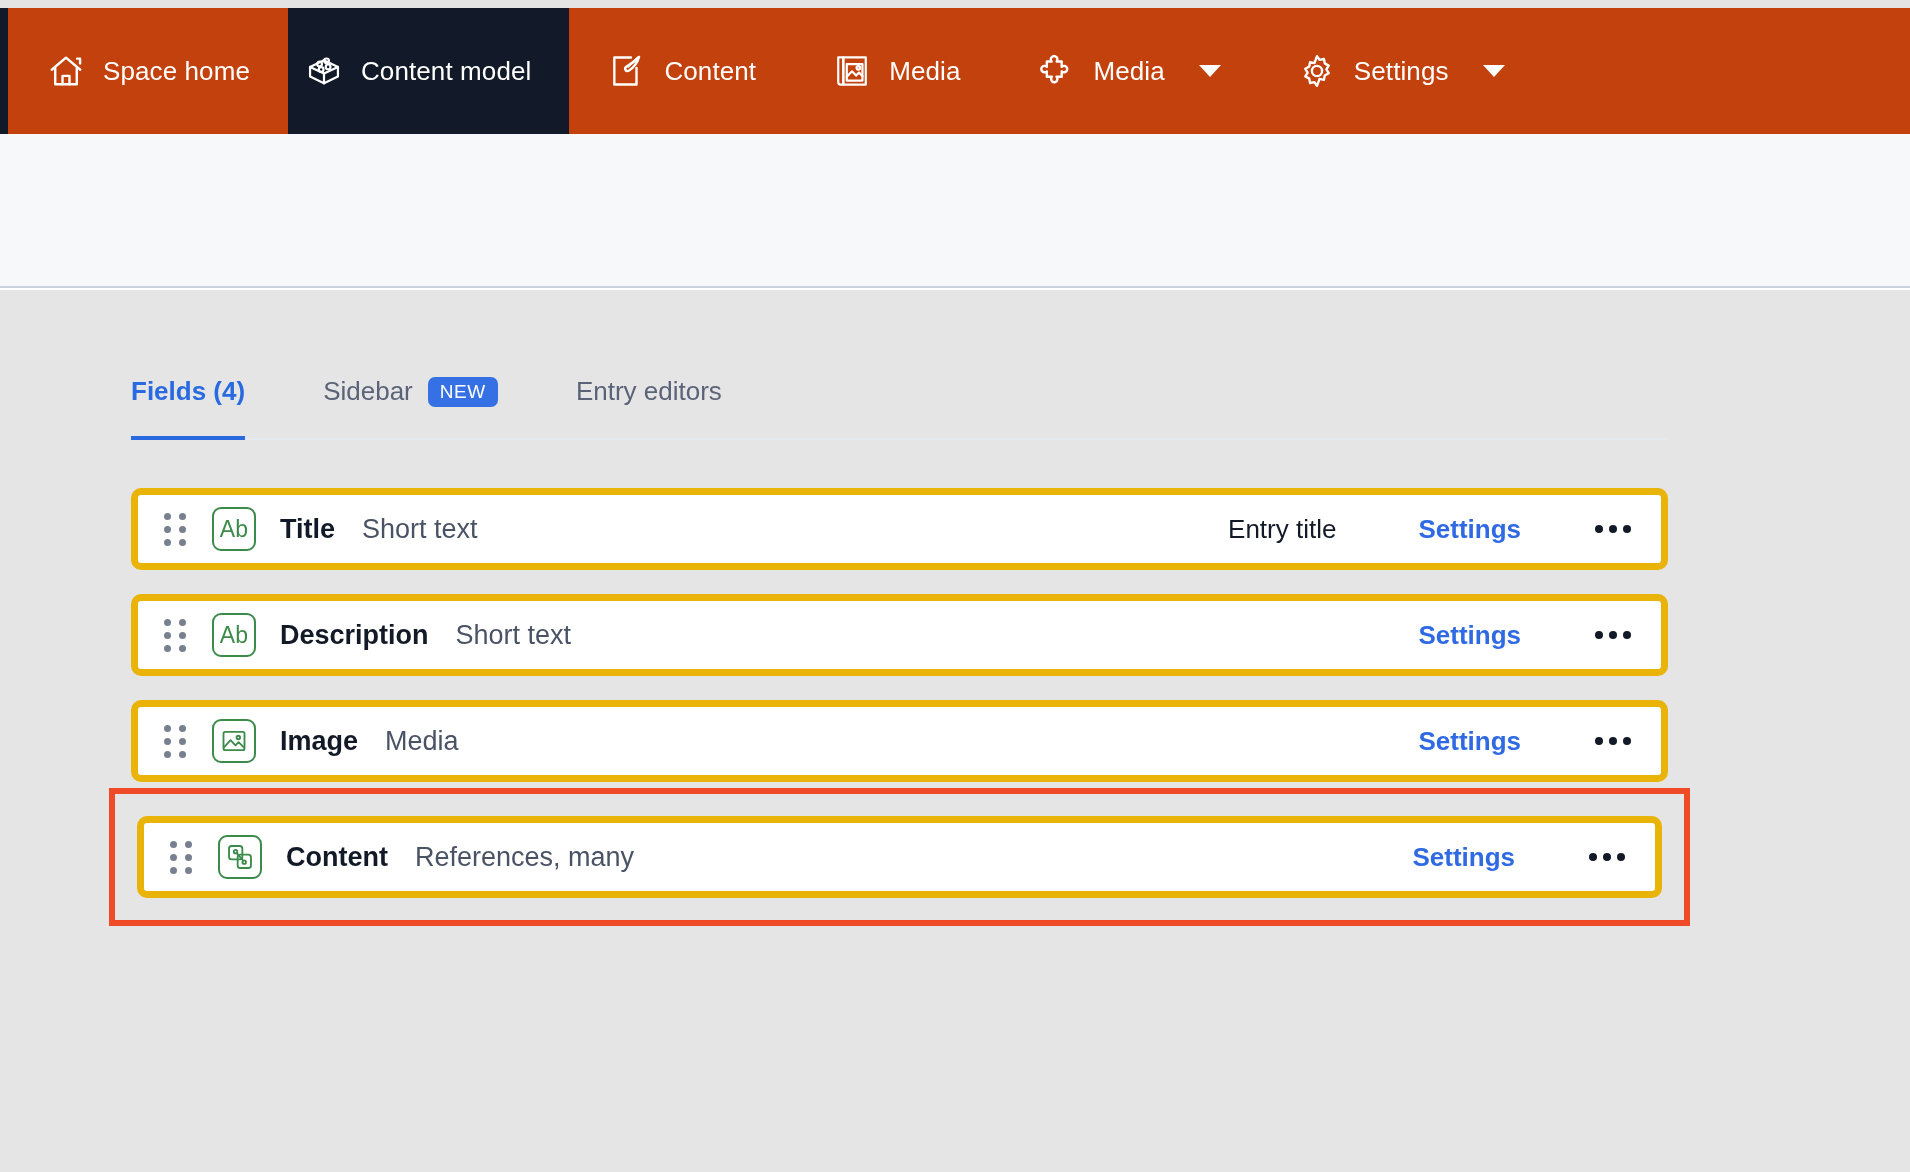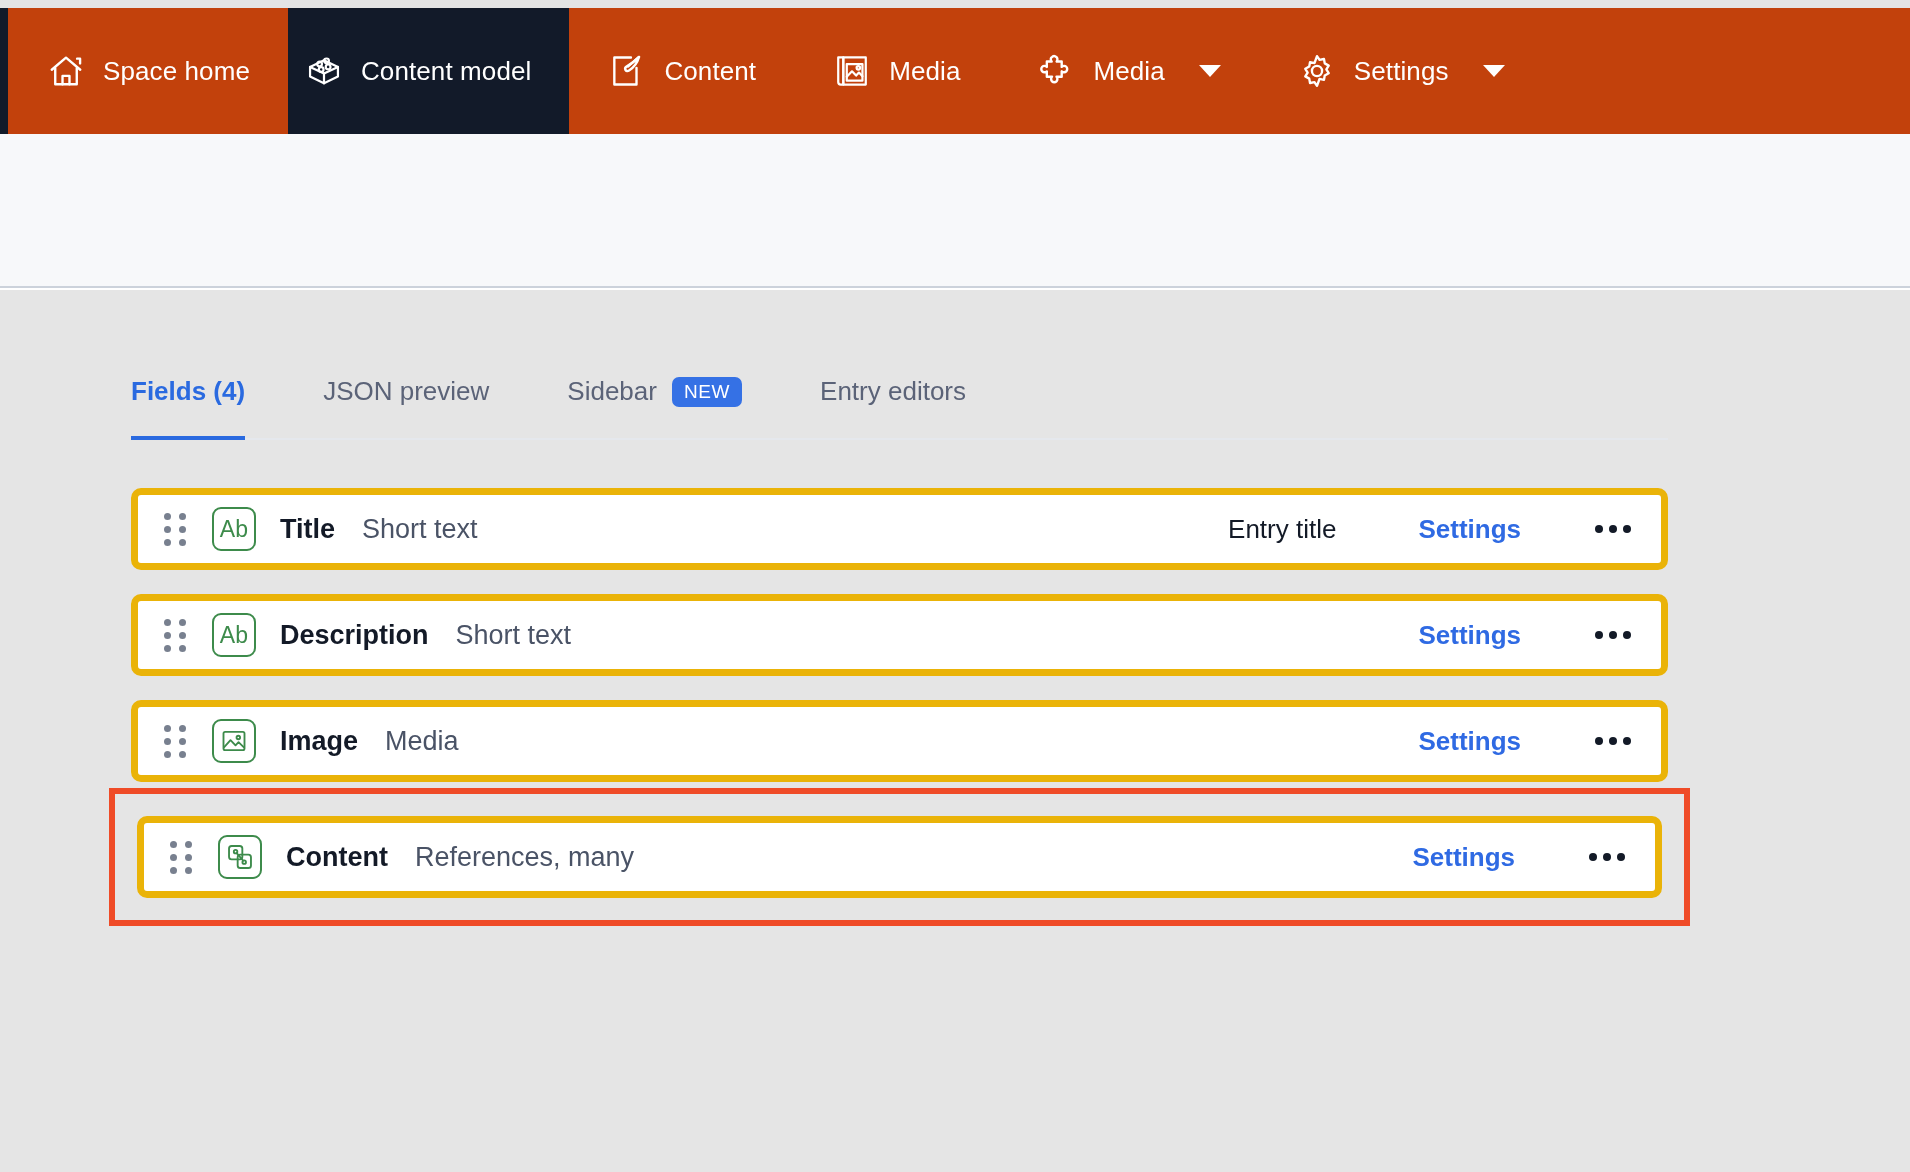--- a/index.html
+++ b/index.html
@@ -326,23 +326,20 @@
 
 <div class="subheader"></div>
 
 <main class="main">
 
   <div class="tabs">
     <div class="tab active">
       <span>Fields (4)</span>
     </div>
     <div class="tab">
-      <span>JSON preview</span>
-    </div>
-    <div class="tab">
       <span>Sidebar</span>
       <span class="badge-new">NEW</span>
     </div>
     <div class="tab">
       <span>Entry editors</span>
     </div>
   </div>
 
   <div class="field-list">
 

